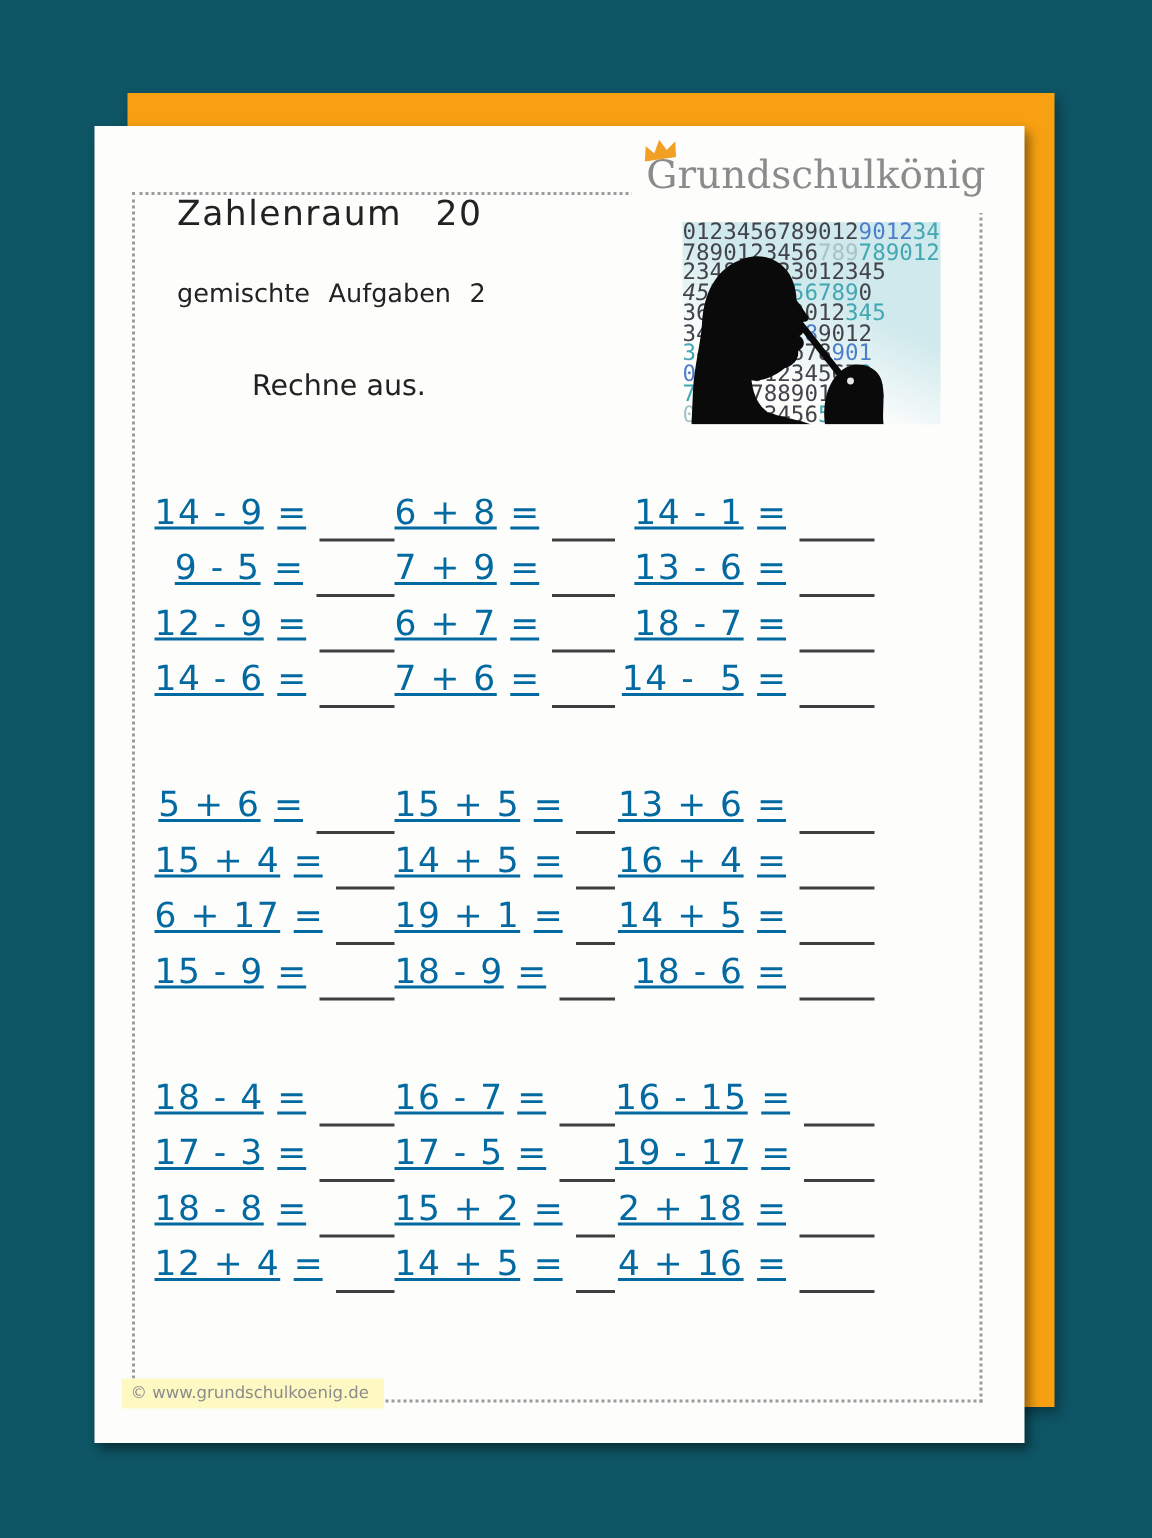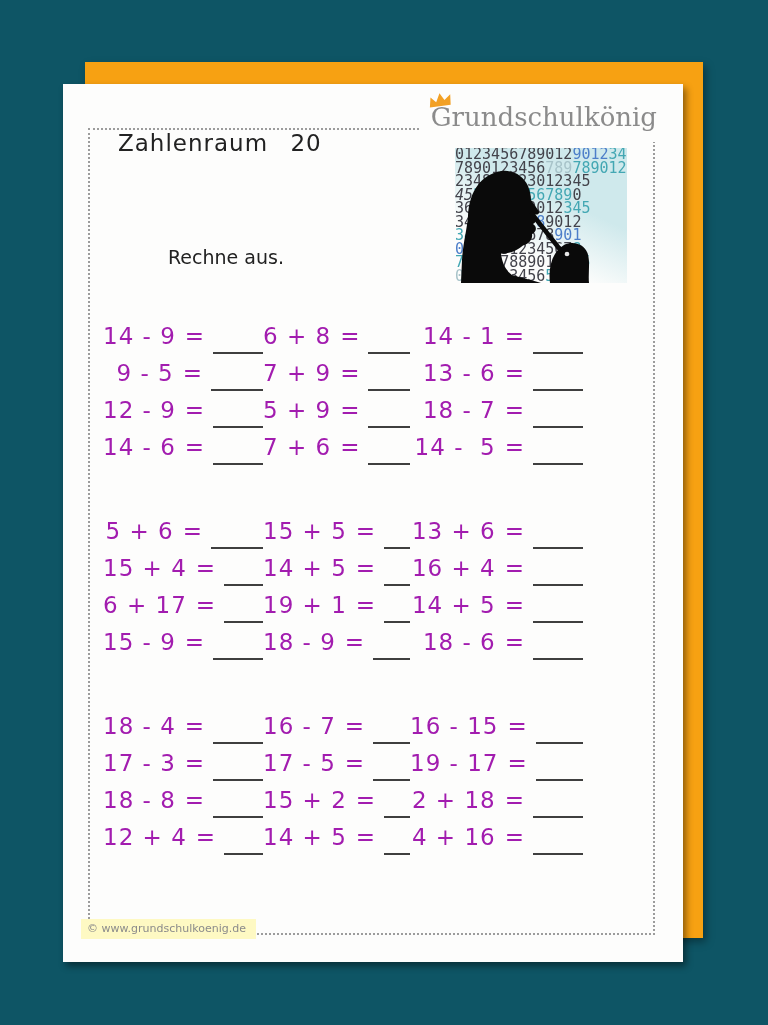--- a/index.html
+++ b/index.html
@@ -49,21 +49,21 @@
   }
   .thinker svg{position:absolute;left:0;top:0;}
   .instruction{
     position:absolute;left:105px;top:162px;font-size:19px;color:#222;z-index:2;
   }
   .problems{position:absolute;left:40px;top:239px;width:500px;z-index:2;}
   .block{margin-bottom:47px;}
   .prow{
     display:grid;grid-template-columns:160px 147px 173px;height:37px;
   }
-  .cell{display:flex;align-items:flex-start;font-size:23px;color:#a21caf;}
+  .cell{display:flex;align-items:center;font-size:23px;color:#0369a1;text-decoration:underline;}
   .expr{flex:1;text-align:right;white-space:pre;letter-spacing:1px;}
   .eq{margin:0 0 0 9px;}
   .blank{
     width:52px;height:22px;border-bottom:2px solid #3f3f3f;
     margin-left:9px;transform:translateY(7px);
   }
   .cell.c2 .blank{width:50px;}
   .footer{
     position:absolute;left:18px;top:835px;z-index:3;background:#fef9c3;
     font-size:11px;color:#8b8b8b;padding:3px 10px 3px 6px;line-height:14px;
@@ -78,20 +78,21 @@
   <div class="dotted-border"></div>
 
   <div class="logo">
     <svg class="crown" width="28" height="17" viewBox="0 0 28 17">
       <path d="M2 14 L4 4 L9 9.5 L13.5 1 L17.5 8.5 L24 3.5 L23 14 Z" fill="#f2a024"></path>
     </svg>
     <span class="logo-text">Grundschulkönig</span>
   </div>
 
   <div class="title">Zahlenraum 20</div>
+  <div class="subtitle">gemischte Aufgaben 2</div>
 
   <div class="thinker">
     <div class="digits">
         <div><span style="color: rgb(67, 67, 75);">0123456789012</span><span style="color: rgb(77, 126, 201);">9012</span><span style="color: rgb(67, 167, 179);">345</span></div>
         <div><span style="color: rgb(67, 67, 75);">7890123456</span><span style="color: rgb(167, 195, 201);">789</span><span style="color: rgb(67, 167, 179);">789012</span></div>
         <div><span style="color: rgb(67, 67, 75); text-align: center;">234</span><span style="color: rgb(67, 67, 75);">890123012345</span><span style="color: rgb(67, 167, 179); margin-left: 44px;">67</span></div>
         <div><span style="color: rgb(67, 67, 75); font-style: italic;">45</span><span style="color: rgb(67, 167, 179);">34563456789</span><span style="color: rgb(67, 67, 75);">0</span></div>
         <div><span style="color: rgb(67, 67, 75);">3</span><span style="color: rgb(67, 67, 75);">67856789012</span><span style="color: rgb(67, 167, 179);">345</span></div>
         <div><span style="color: rgb(67, 67, 75);">34</span><span style="color: rgb(77, 126, 201);">12345678</span><span style="color: rgb(67, 67, 75);">9012</span></div>
         <div><span style="color: rgb(67, 167, 179);">34</span><span style="color: rgb(67, 67, 75);">412345678</span><span style="color: rgb(77, 126, 201);">901</span></div>
@@ -145,21 +146,21 @@
             <span class="blank"></span>
           </div>
         </div>
         <div class="prow">
           <div class="cell c0">
             <span class="expr">12 - 9</span>
             <span class="eq">=</span>
             <span class="blank"></span>
           </div>
           <div class="cell c1">
-            <span class="expr">5 + 9</span>
+            <span class="expr">6 + 7</span>
             <span class="eq">=</span>
             <span class="blank"></span>
           </div>
           <div class="cell c2">
             <span class="expr">18 - 7</span>
             <span class="eq">=</span>
             <span class="blank"></span>
           </div>
         </div>
         <div class="prow">

